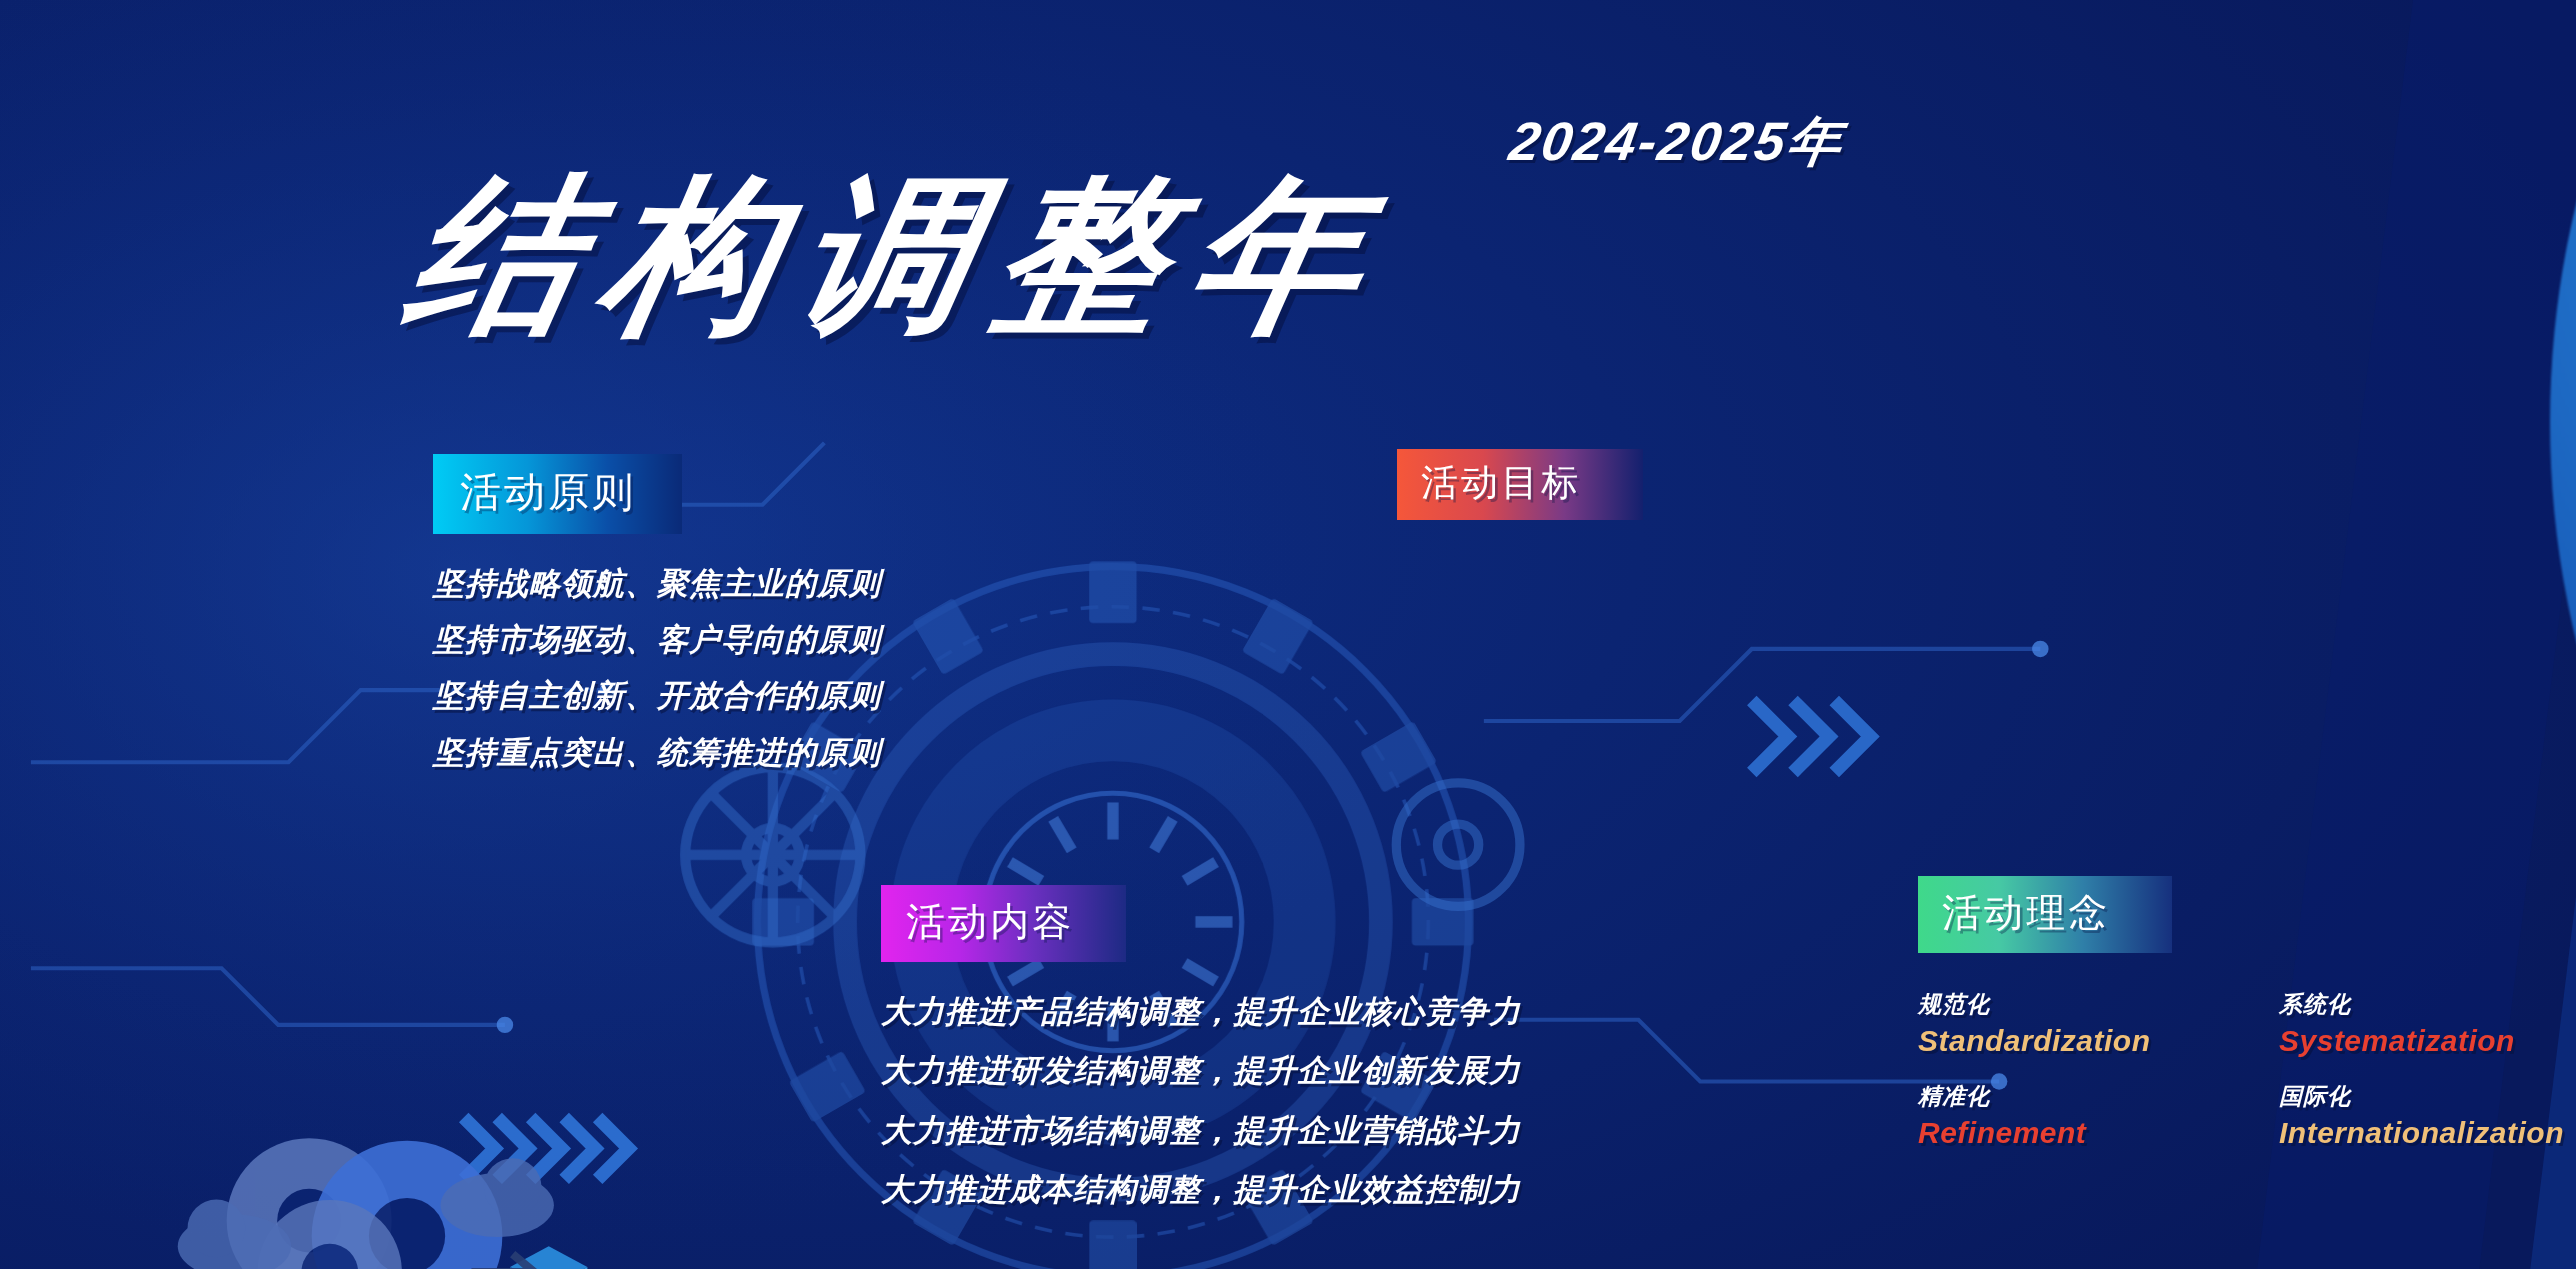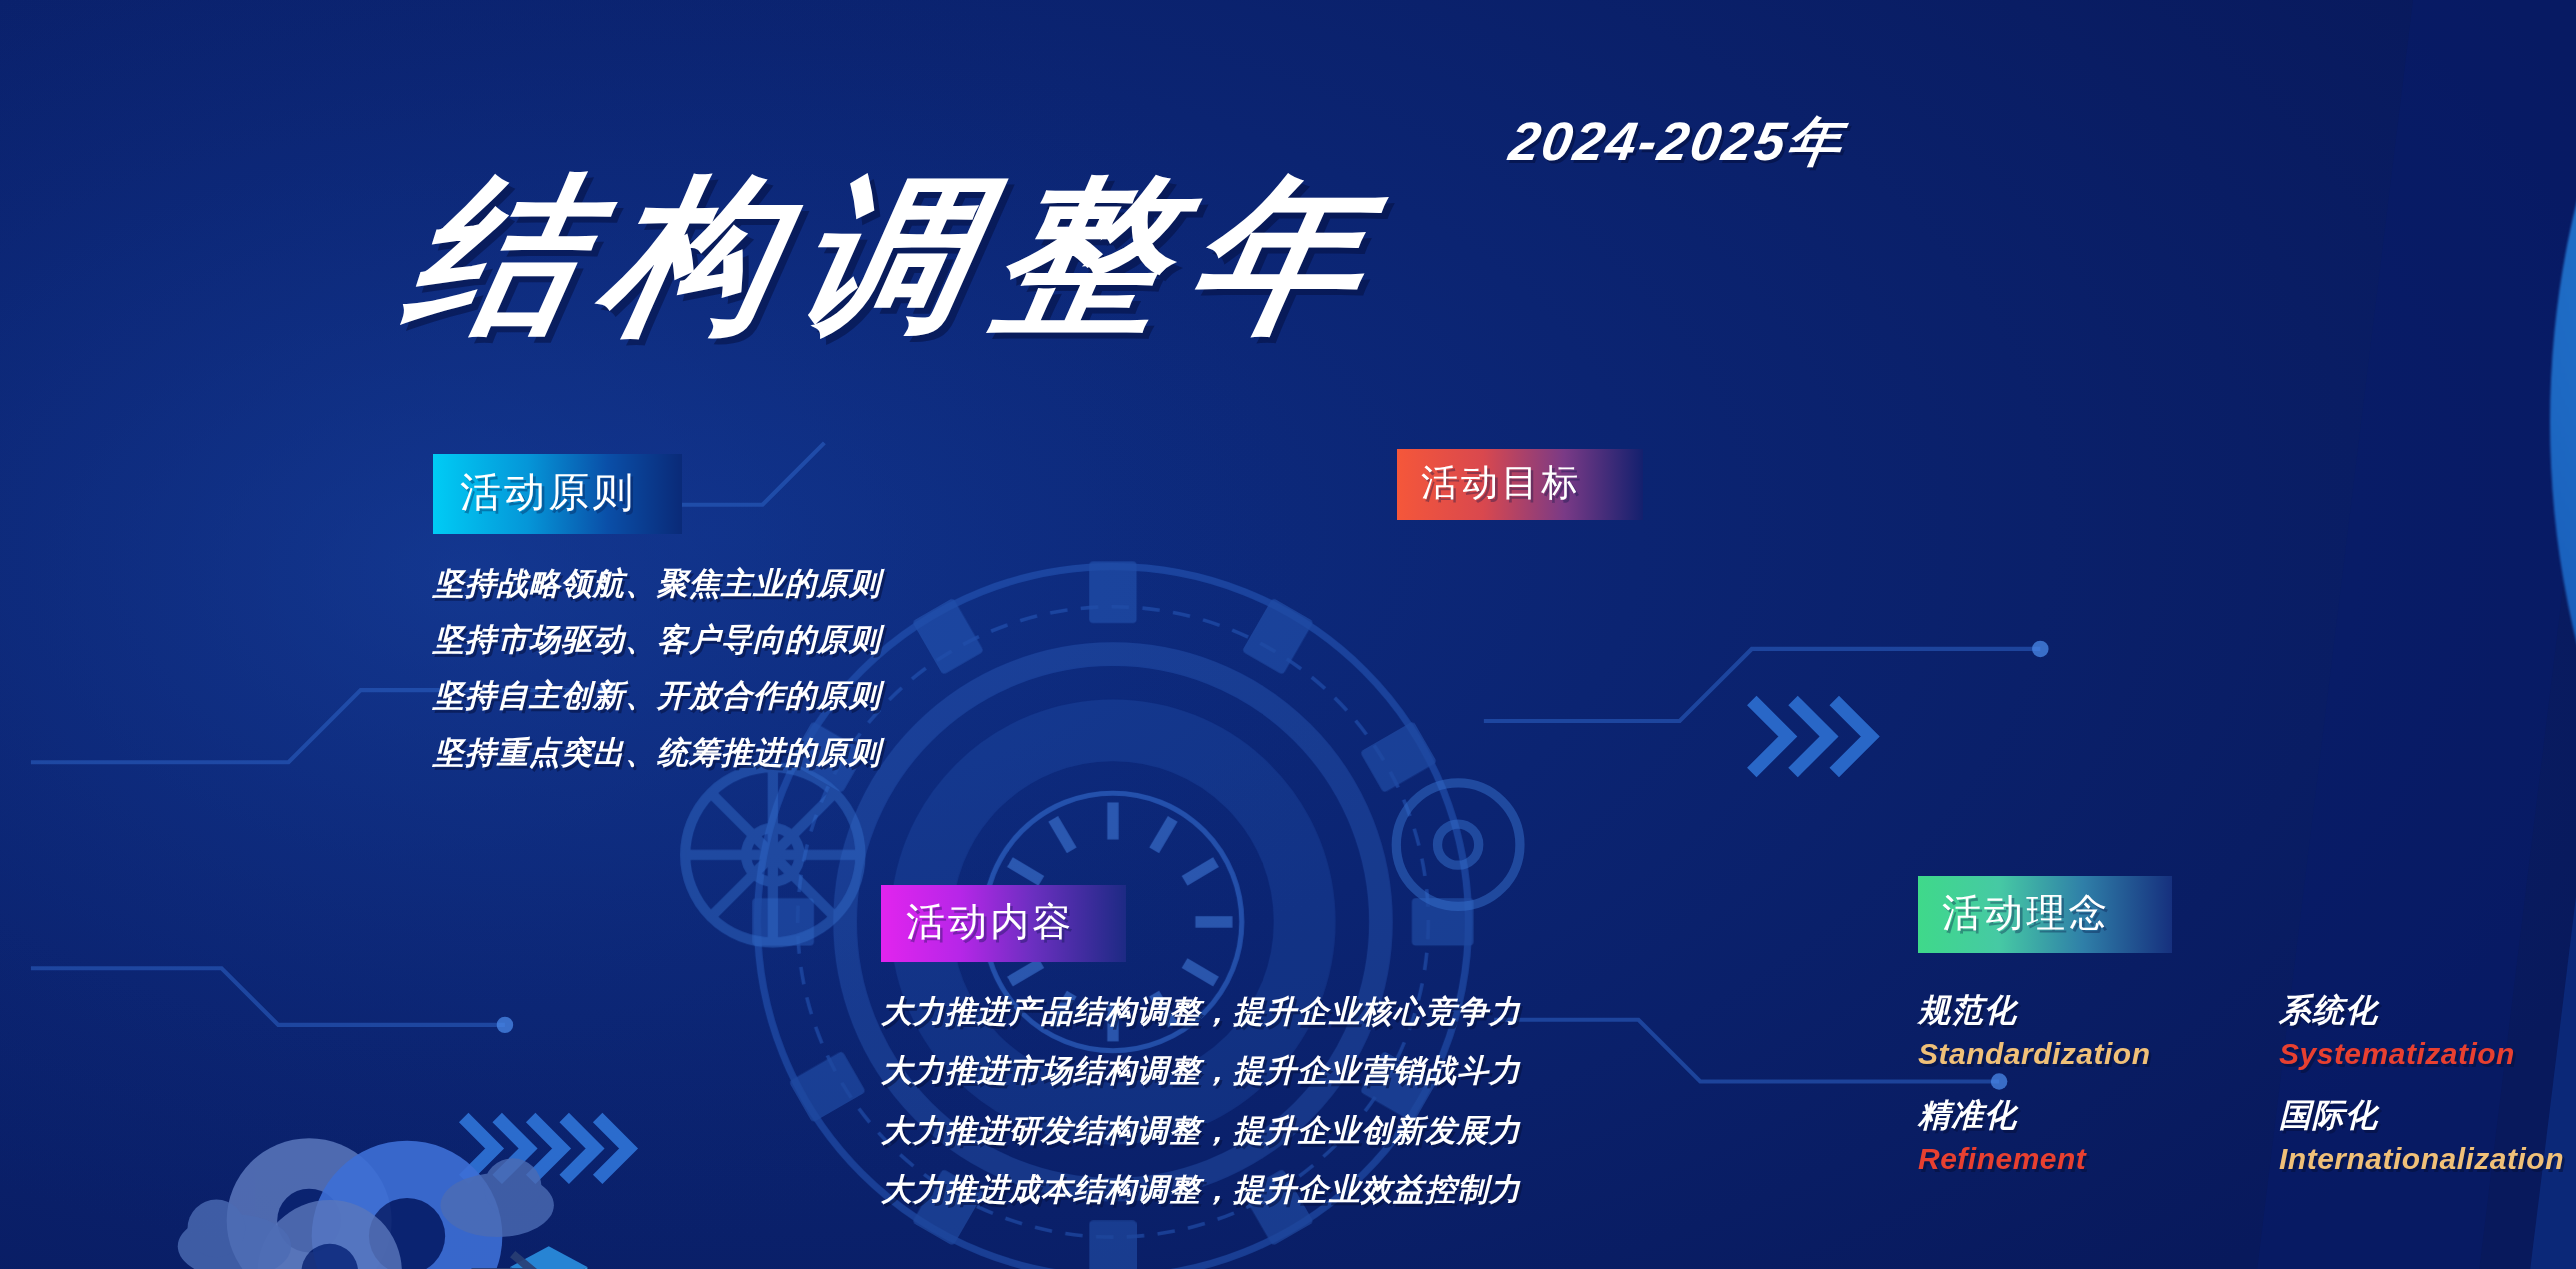--- a/index.html
+++ b/index.html
@@ -90,21 +90,21 @@
   #card-content .lines{ }
 
   
   #card-concept .badge{ font-size:39px; padding:10.3px 62px 12.4px 24px; }
   .concept-grid{
     margin-top:36px;
     display:grid; grid-template-columns:361px 392px;
     row-gap:23px; column-gap:0;
   }
   .concept-cn{
-    font-size:32px; font-weight:bold; font-style:italic; color:#ffffff;
+    font-size:23px; font-weight:bold; font-style:italic; color:#ffffff;
     letter-spacing:1px; white-space:nowrap;
     text-shadow:2.6px 2.6px 0 rgba(5,16,62,.55);
     margin-bottom:4.1px;
   }
   .concept-en{
     font-size:30px; font-weight:bold; font-style:italic;
     letter-spacing:0.5px; white-space:nowrap;
     text-shadow:2.6px 2.6px 0 rgba(5,16,62,.6);
   }
 </style>
@@ -267,22 +267,22 @@
   </div>
 
   <div class="card" id="card-goal">
     <div class="badge b-orange">活动目标</div>
   </div>
 
   <div class="card" id="card-content">
     <div class="badge b-purple">活动内容</div>
     <div class="lines">
       <div class="line">大力推进产品结构调整，提升企业核心竞争力</div>
+      <div class="line">大力推进研发结构调整，提升企业创新发展力</div>
       <div class="line">大力推进市场结构调整，提升企业营销战斗力</div>
-      <div class="line">大力推进研发结构调整，提升企业创新发展力</div>
       <div class="line">大力推进成本结构调整，提升企业效益控制力</div>
     </div>
   </div>
 
   <div class="card" id="card-concept">
     <div class="badge b-green">活动理念</div>
     <div class="concept-grid">
       <div>
         <div class="concept-cn">规范化</div>
         <div class="concept-en" style="color: rgb(240, 192, 120);">Standardization</div>

